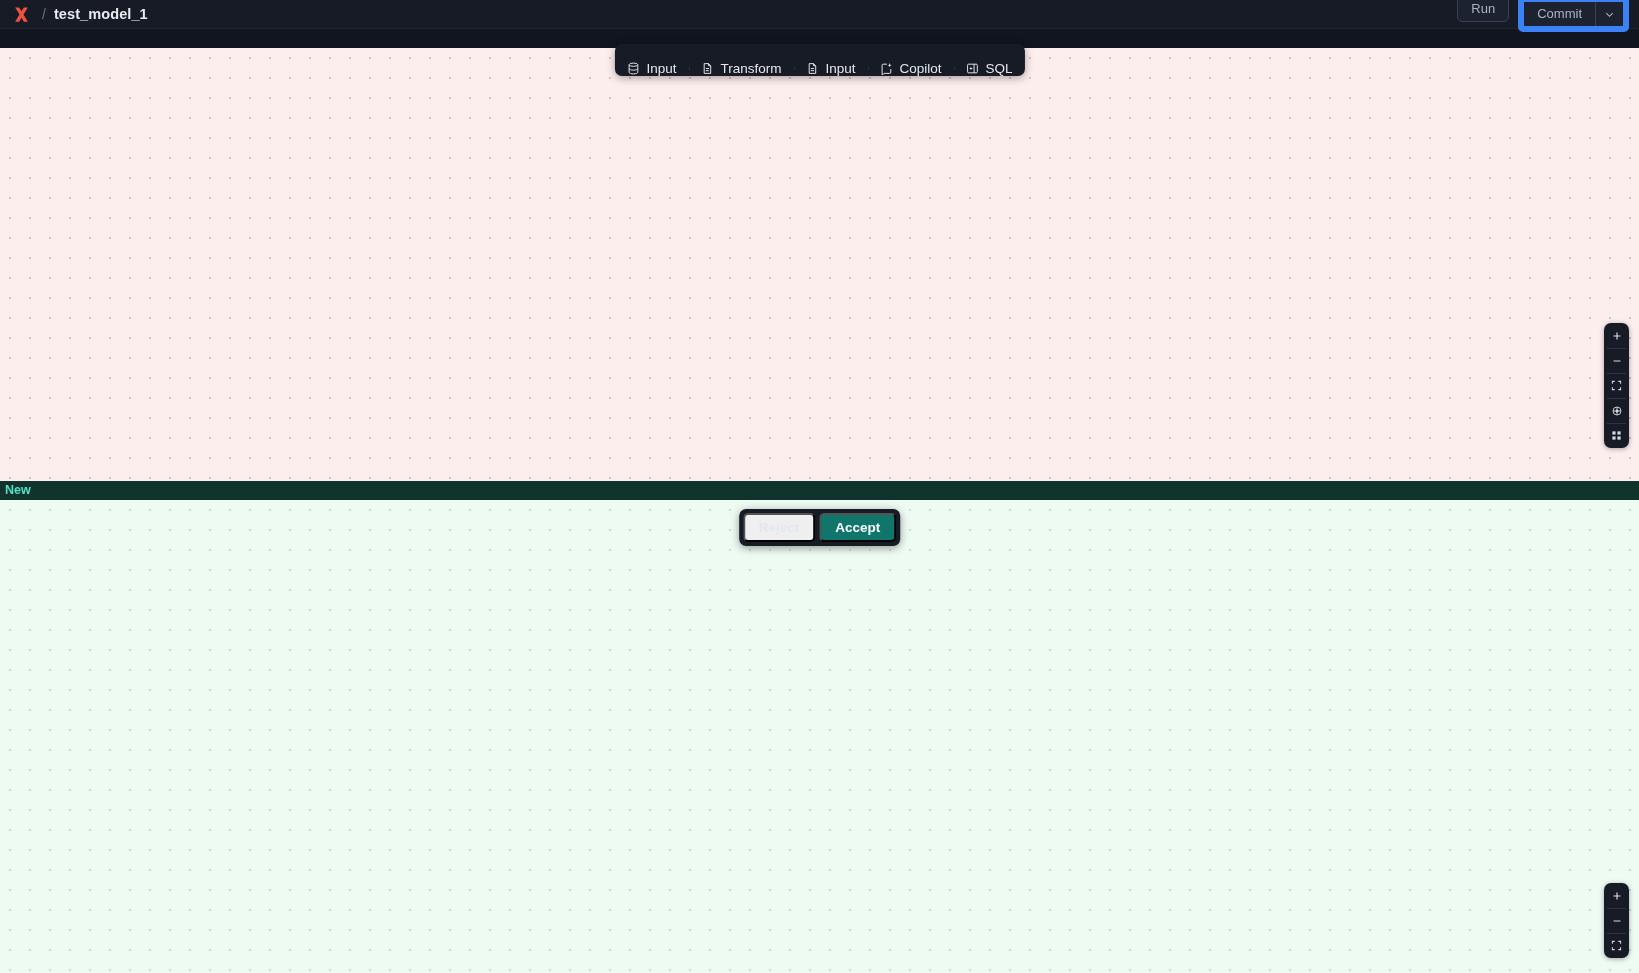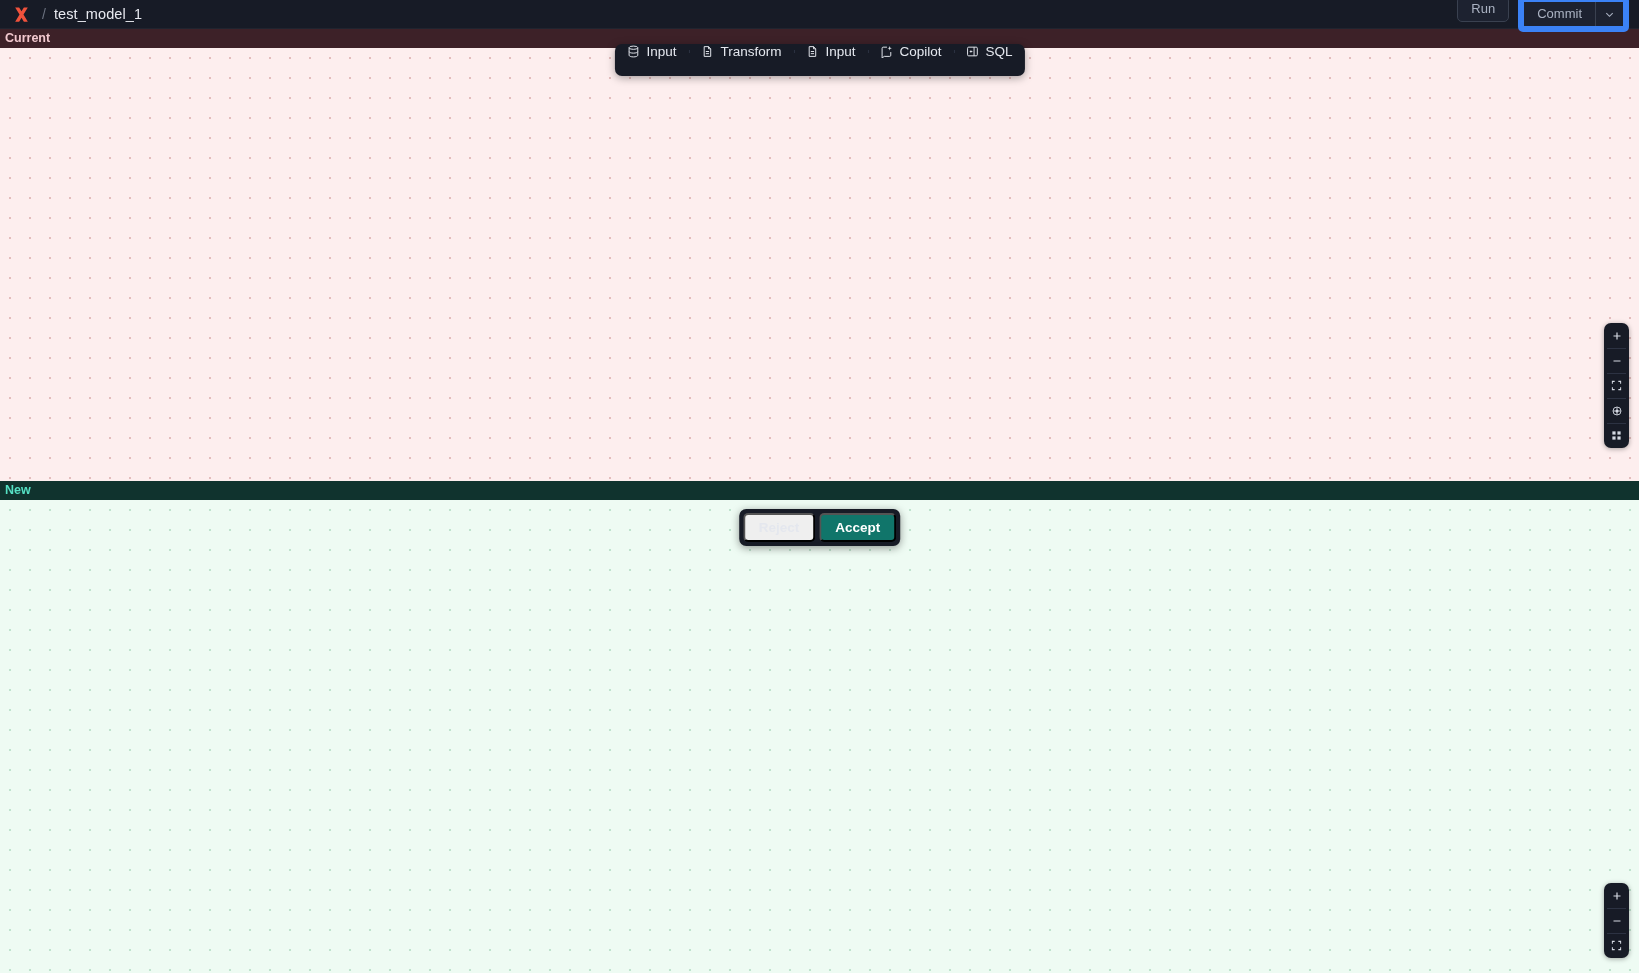--- a/index.html
+++ b/index.html
@@ -13,21 +13,21 @@
 
   
   .topbar {
     position: absolute; top: 0; left: 0; width: 1639px; height: 29px;
     background: #171b26; display: flex; align-items: center;
     padding: 0 10px; z-index: 60;
     border-bottom: 1px solid #20242f;
   }
   .logo { width: 22px; height: 22px; display: flex; align-items: center; justify-content: center; }
   .bc-sep { color: #6b7280; font-size: 14px; margin: 0 8px 0 10px; }
-  .bc-title { color: #e8eaf0; font-size: 14.5px; font-weight: 400; letter-spacing: .1px; }
+  .bc-title { color: #e8eaf0; font-size: 14.5px; font-weight: 700; letter-spacing: .1px; }
   .topbar-right { margin-left: auto; display: flex; align-items: flex-start; gap: 9px; }
   .tb-btn {
     border: 1px solid #3a4150; background: #1d2230; color: #aab2c2;
     font-size: 13px; border-radius: 5px; padding: 4px 13px; line-height: 16px;
     font-family: "Liberation Sans", sans-serif;
   }
   .commit-group { display: flex; align-items: stretch; border: 6px solid #3b82f6; border-radius: 5px; overflow: hidden; background: #1d2230; }
   .commit-group > div { color: #aab2c2; font-size: 13px; padding: 4px 13px; line-height: 16px; }
   .commit-caret { border-left: 1px solid #3a4150; padding: 4px 8px !important; display:flex; align-items:center; }
 
@@ -55,21 +55,21 @@
     top: 19px; height: 473px;
     background-color: #eefbf3;
     background-image: radial-gradient(#bfe3ce 1.1px, transparent 1.1px);
     background-size: 20px 20px;
   }
 
   
   .toolbar {
     position: absolute; top: 44px; left: 50%; transform: translateX(-50%);
     height: 32px; background: #171b26; border-radius: 7px;
-    display: flex; align-items: flex-start; z-index: 40;
+    display: flex; align-items: flex-end; z-index: 40;
     box-shadow: 0 2px 8px rgba(0,0,0,.35);
   }
   .tool {
     display: flex; align-items: center; gap: 7px; padding: 0 12px;
     color: #e4e7ee; font-size: 13.5px; position: relative;
   }
   .tool + .tool::before {
     content: ""; position: absolute; left: 0; top: 6px; bottom: 6px; width: 1px;
     background: #2c3242;
   }
@@ -125,21 +125,20 @@
           <svg width="11" height="11" viewBox="0 0 24 24" fill="none" stroke="#aab2c2" stroke-width="2.4">
             <path d="M5 9 L12 16 L19 9"></path>
           </svg>
         </div>
       </div>
     </div>
   </div>
 
   <div class="pane pane-current">
     <div class="canvas canvas-current"></div>
-    <div class="pane-label label-current">Current</div>
   </div>
 
   <div class="pane pane-new">
     <div class="canvas canvas-new">
 
       <svg class="edges">
         <path d="M282 726 C 300 726, 305 745, 323 745" stroke="#7d8596" stroke-width="1.3" fill="none"></path>
         <path d="M539 745 C 560 745, 565 726, 585 726" stroke="#7d8596" stroke-width="1.3" fill="none"></path>
         <path d="M798 726 C 818 726, 825 750, 845 750" stroke="#7d8596" stroke-width="1.3" fill="none"></path>
         <path d="M1058 750 C 1080 750, 1085 726, 1105 726" stroke="#7d8596" stroke-width="1.3" fill="none"></path>

